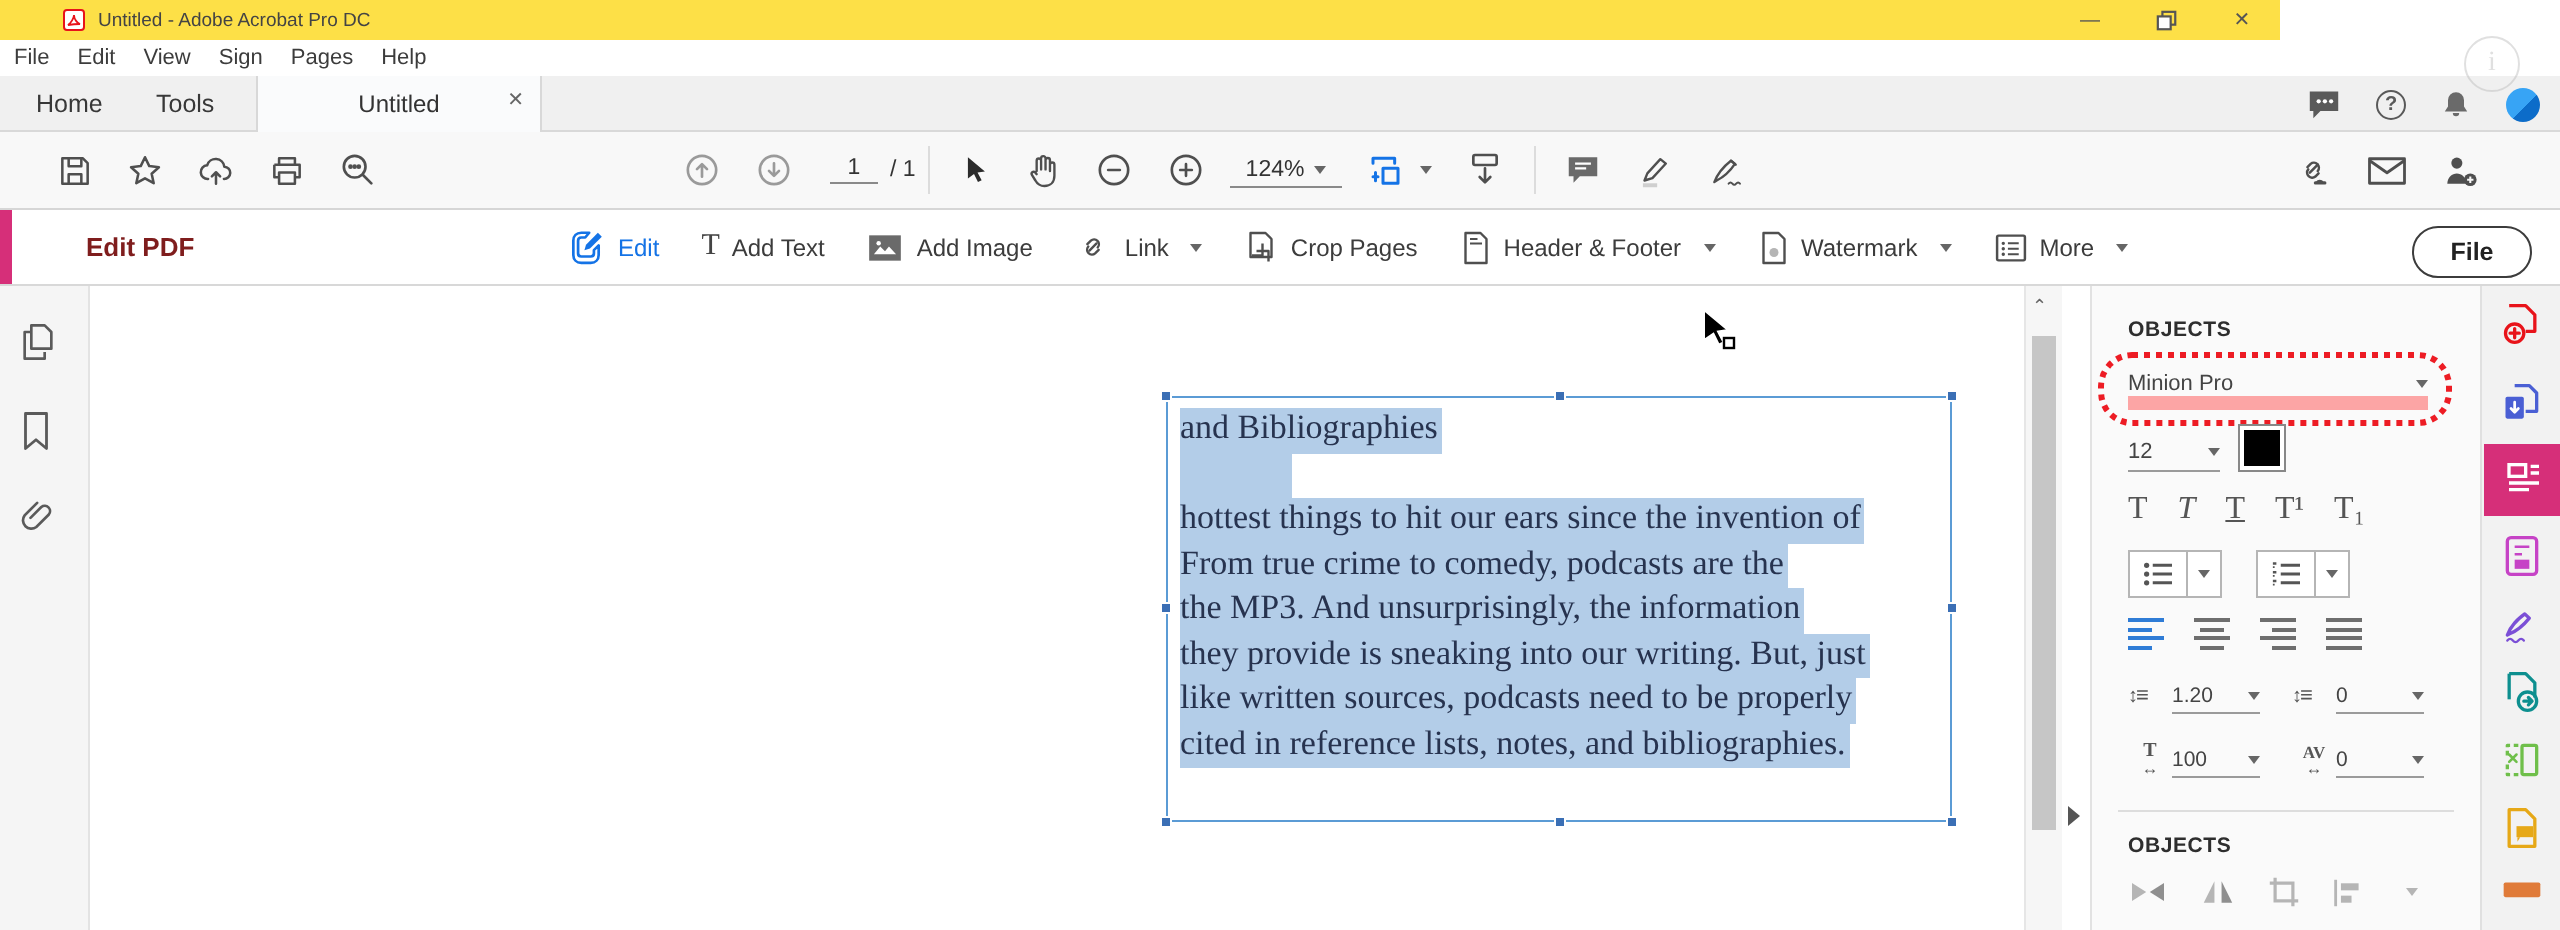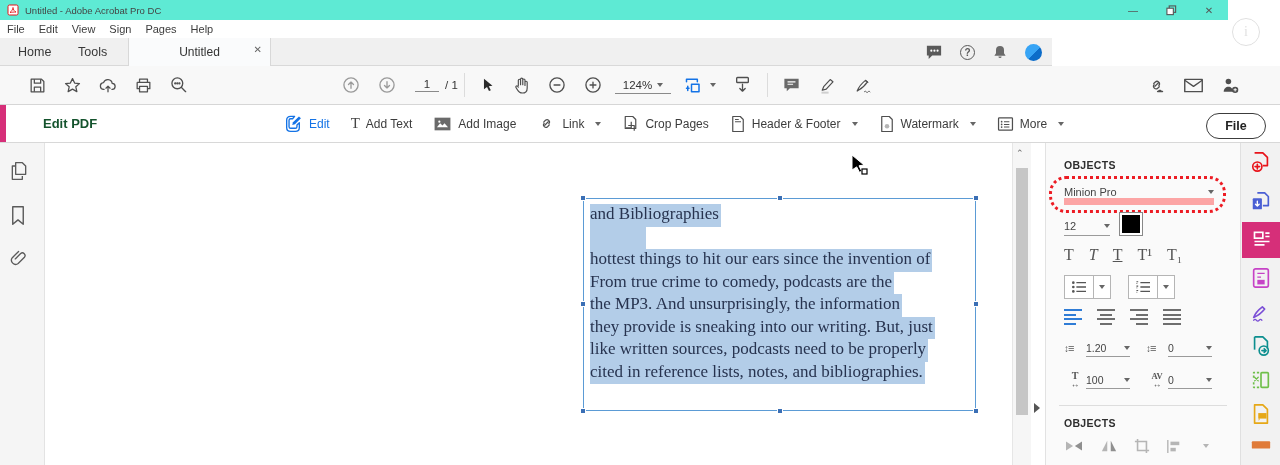--- a/index.html
+++ b/index.html
@@ -1,31 +1,31 @@
 <!DOCTYPE html>
 <html><head>
 <meta charset="utf-8">
 <style>
   * { margin:0; padding:0; box-sizing:border-box; }
   html,body { width:1280px; height:465px; font-family:"Liberation Sans",sans-serif; background:#fff; overflow:hidden; position:relative; color:#333; }
   svg { display:block; }
 
   
-  .titlebar { position:absolute; left:0; top:0; width:1228px; height:20px; background:#5eead4; display:flex; align-items:center; }
+  .titlebar { position:absolute; left:0; top:0; width:1140px; height:20px; background:#fde047; display:flex; align-items:center;padding-left:24px; }
   .app-icon { width:12px; height:12px; margin:0 6px 0 7px; }
   .title-text { font-size:9.5px; color:#444; }
   .win-controls { position:absolute; right:0; top:0; height:20px; display:flex; }
   .win-btn { width:38px; height:20px; display:flex; align-items:center; justify-content:center; color:#555; font-size:10px; }
 
   
   .menubar { position:absolute; left:0; top:20px; width:1280px; height:18px; background:#fff; display:flex; align-items:center; gap:14px; padding-left:7px; }
   .menu-item { font-size:11px; color:#3c3c3c; }
 
   
-  .tabbar { position:absolute; left:0; top:38px; width:1052px; height:28px; background:#f0f0f0; border-bottom:1px solid #d9d9d9; }
+  .tabbar { position:absolute; left:0; top:38px; width:1280px; height:28px; background:#f0f0f0; border-bottom:1px solid #d9d9d9; }
   .tab-static { position:absolute; top:0; height:28px; display:flex; align-items:center; font-size:12.5px; color:#383838; }
   .tab-home { left:18px; } .tab-tools { left:78px; }
   .doc-tab { position:absolute; left:128px; top:0; width:143px; height:28px; background:#fafbfc; border-left:1px solid #d8d8d8; border-right:1px solid #d8d8d8; display:flex; align-items:center; justify-content:center; font-size:12px; color:#333; }
   .doc-tab-close { position:absolute; right:8px; top:6px; font-size:10px; color:#666; }
   .tabbar-right { position:absolute; right:10px; top:0; height:28px; display:flex; align-items:center; gap:17px; }
   .help-circle { width:15px; height:15px; border:1.4px solid #595959; border-radius:50%; font-size:10px; color:#595959; display:flex; align-items:center; justify-content:center; font-weight:bold; }
   .avatar { width:17px; height:17px; border-radius:50%; background:linear-gradient(135deg,#37a4f5 55%,#0c6cc9 55%); }
   .info-watermark { position:absolute; left:1232px; top:18px; width:28px; height:28px; border:1.5px solid #bbb; border-radius:50%; color:#bbb; font-size:14px; display:flex; align-items:center; justify-content:center; opacity:.45; z-index:5; font-family:"Liberation Serif",serif; }
 
   
@@ -33,21 +33,21 @@
   .tb-group { position:absolute; top:0; height:38px; display:flex; align-items:center; }
   .tb-btn { display:flex; align-items:center; justify-content:center; padding:0 8px; height:30px; }
   .tb-sep { width:1px; height:24px; background:#dcdcdc; margin:0 6px; }
   .page-num-box { width:24px; border-bottom:1px solid #8a8a8a; text-align:center; font-size:11.5px; color:#333; padding-bottom:1px; margin:0 6px 0 10px; }
   .tb-label { font-size:11.5px; color:#333; }
   .caret { width:0; height:0; border-left:3.5px solid transparent; border-right:3.5px solid transparent; border-top:4px solid #666; display:inline-block; margin-left:5px; }
 
   
   .editbar { position:absolute; left:0; top:105px; width:1280px; height:38px; background:#fff; border-bottom:1px solid #d8d8d8; }
   .editbar-accent { position:absolute; left:0; top:0; width:6px; height:37px; }
-  .editbar-title { position:absolute; left:43px; top:11px; font-size:13px; font-weight:bold; color:#14532d; }
+  .editbar-title { position:absolute; left:43px; top:11px; font-size:13px; font-weight:bold; color:#7f1d1d; }
   .editbar-tools { position:absolute; left:283px; top:0; height:37px; display:flex; align-items:center; gap:21px; }
   .et-item { display:flex; align-items:center; gap:6px; font-size:12px; color:#3c3c3c; }
   .et-item.blue { color:#1473e6; }
   .t-glyph { font-family:"Liberation Serif",serif; font-size:15px; color:#444; }
   .close-pill { position:absolute; right:14px; top:8px; width:60px; height:26px; border:1.5px solid #3c3c3c; border-radius:13px; background:#fff; display:flex; align-items:center; justify-content:center; font-size:12.5px; font-weight:bold; color:#222; }
 
   
   .leftrail { position:absolute; left:0; top:143px; width:45px; height:322px; background:#f5f5f5; border-right:1px solid #e3e3e3; }
   .lr-btn { position:absolute; left:9px; }
 

